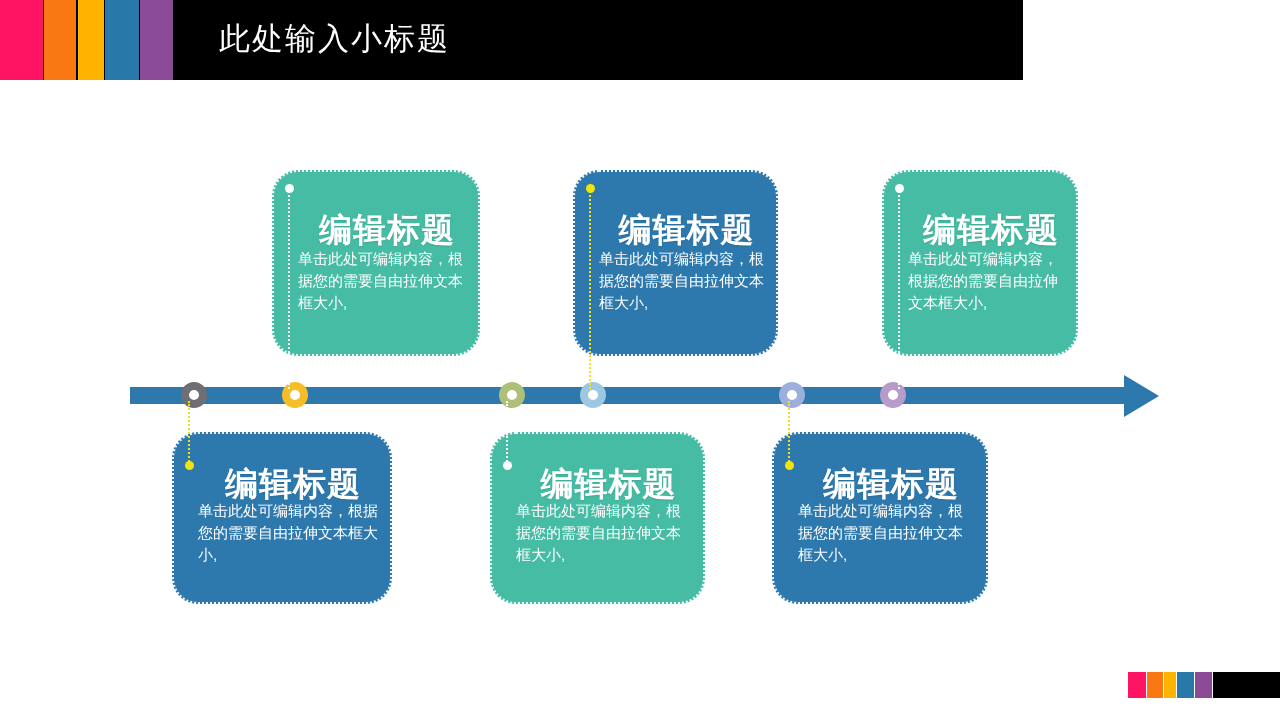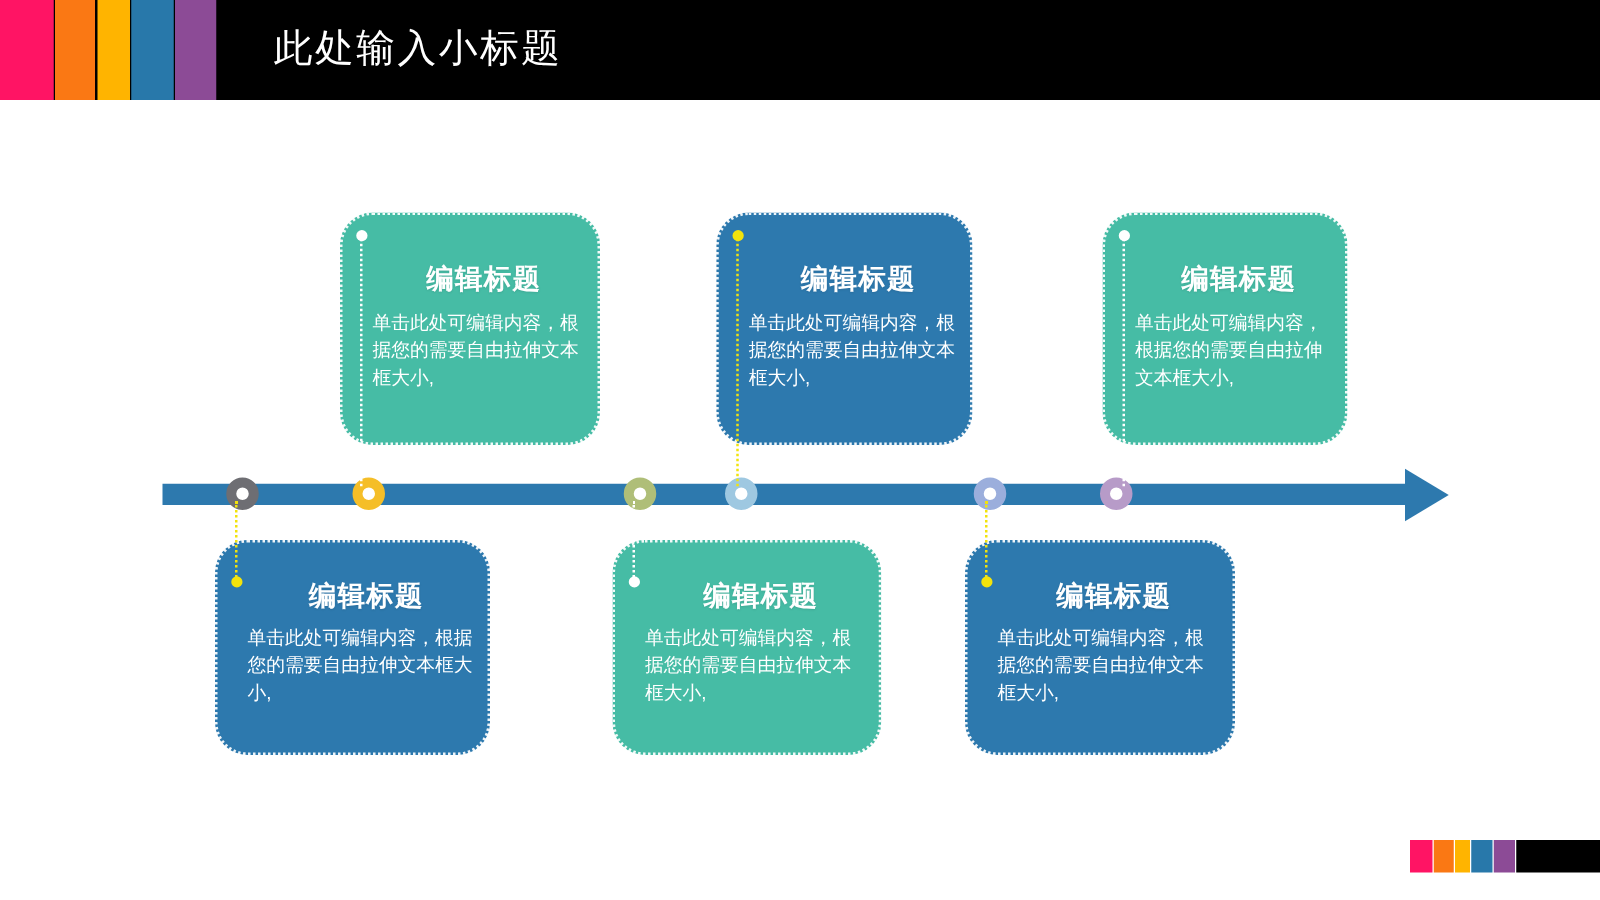--- a/index.html
+++ b/index.html
@@ -3,21 +3,21 @@
 <meta charset="utf-8">
 <style>
   html,body{margin:0;padding:0;}
   body{
     width:1280px;height:720px;background:#ffffff;overflow:hidden;
     font-family:"Liberation Sans","DejaVu Sans",sans-serif;
     position:relative;
   }
   
   #header{
-    position:absolute;left:0;top:0;width:1280px;height:80px;
+    position:absolute;left:0;top:0;width:1023px;height:80px;
     background:#000000;
   }
   .stripe{position:absolute;top:0;height:80px;}
   #header-title{
     position:absolute;left:219px;top:18px;
     font-size:31px;color:#ffffff;letter-spacing:2px;
     white-space:nowrap;
   }
   
   #timeline{position:absolute;left:0;top:0;width:1280px;height:720px;}
@@ -39,21 +39,21 @@
   }
   
   .card{
     position:absolute;box-sizing:border-box;
     border-radius:26px;
     border:2px dotted rgba(255,255,255,0.92);
   }
   .card-title{
     position:absolute;left:0;right:0;
     text-align:center;
-    font-size:22px;font-weight:bold;color:#ffffff;
+    font-size:33px;font-weight:bold;color:#ffffff;
     letter-spacing:1px;
     text-shadow:0 1px 2px rgba(0,0,0,0.10);
   }
   .card-body{
     position:absolute;
     font-size:15px;line-height:1.45;color:#ffffff;
     text-align:left;
   }
   
   .connector{

